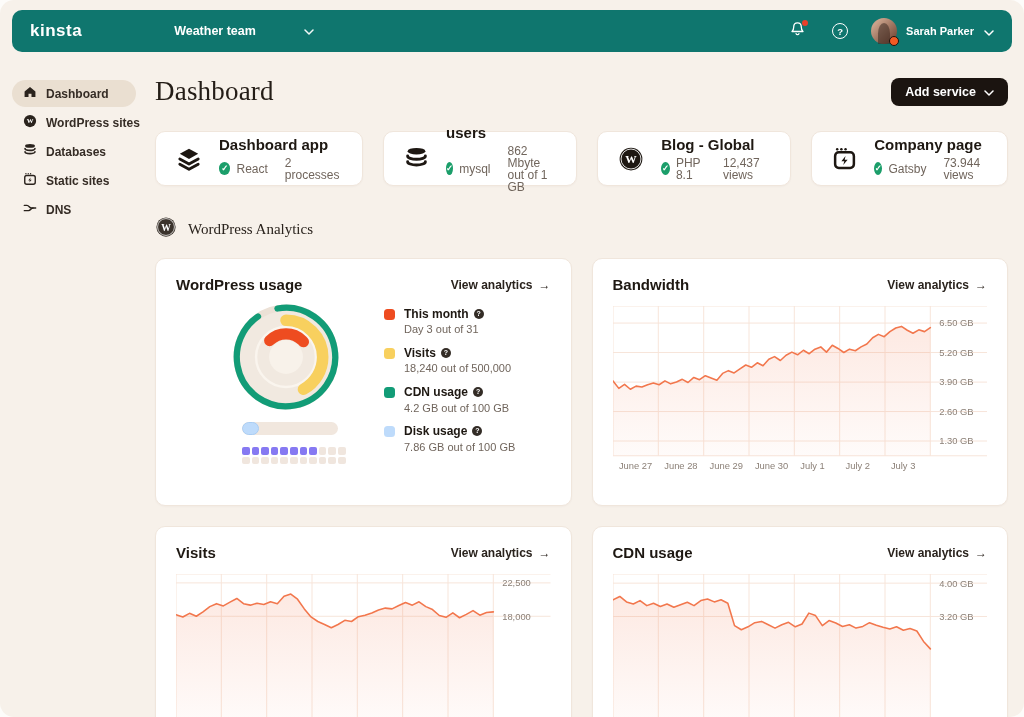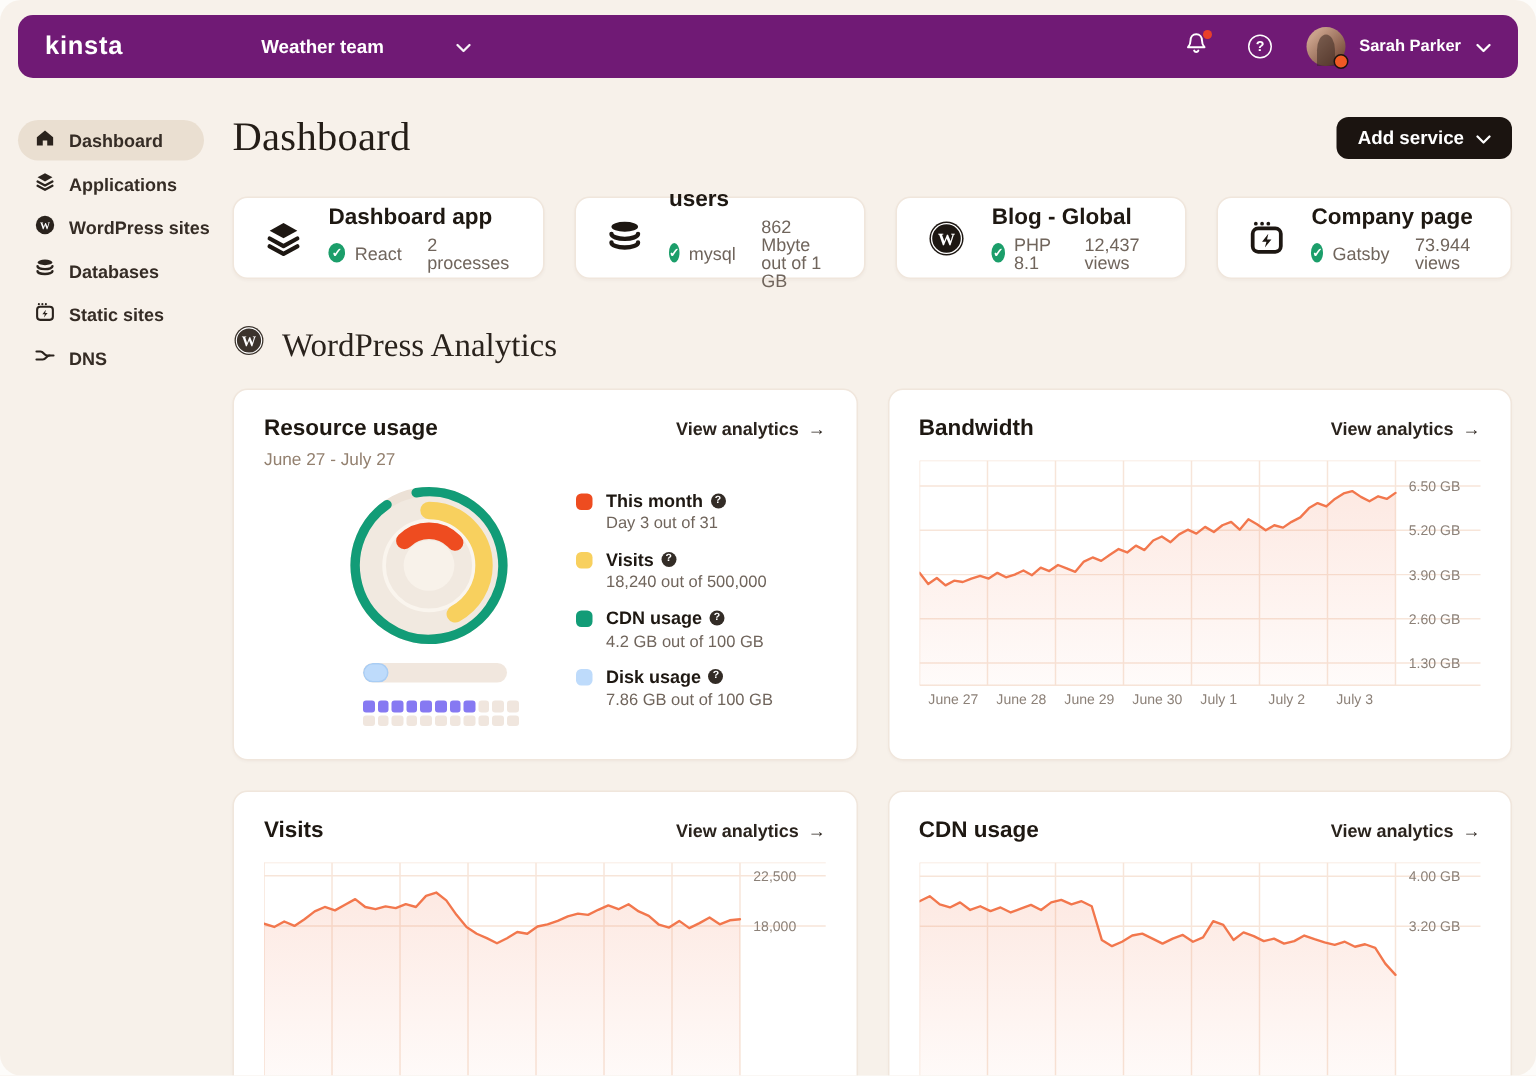--- a/index.html
+++ b/index.html
@@ -6,21 +6,21 @@
   html,body { margin:0; padding:0; }
   body {
     width:1024px; height:717px; overflow:hidden; background:#fdfcfa;
     font-family:"Liberation Sans", sans-serif; color:#241d17;
     -webkit-font-smoothing:antialiased;
   }
   .page { width:1024px; height:717px; background:#f7f1ea; border-radius:14px; overflow:hidden; position:relative; }
 
   
   .topbar {
-    margin:10px 12px 0 12px; height:42px; background:#701a75; border-radius:10px;
+    margin:10px 12px 0 12px; height:42px; background:#0f766e; border-radius:10px;
     display:flex; align-items:center; padding:0 18px; color:#fff;
   }
   .logo { font-weight:bold; font-size:17px; letter-spacing:.5px; color:#fff; cursor:pointer; }
   .team-selector { margin-left:92px; display:flex; align-items:center; font-size:12.5px; font-weight:600; cursor:pointer; }
   .team-selector .chev { margin-left:48px; opacity:.95; }
   .topbar-right { margin-left:auto; display:flex; align-items:center; }
   .icon-btn { position:relative; width:20px; height:20px; display:flex; align-items:center; justify-content:center; cursor:pointer; }
   .notif-dot { position:absolute; top:-1px; right:-1px; width:6px; height:6px; border-radius:50%; background:#e8402a; }
   .help-circle { width:16px; height:16px; border:1.4px solid #fff; border-radius:50%; font-size:9.5px; font-weight:bold; display:flex; align-items:center; justify-content:center; color:#fff; }
   .bell-btn { margin-right:23px; }
@@ -58,21 +58,21 @@
     box-shadow:0 1px 2px rgba(60,40,20,.03);
   }
   .service-icon { width:27px; display:flex; align-items:center; justify-content:center; }
   .service-name { font-size:15px; font-weight:700; color:#1e1812; line-height:1; margin-bottom:5px; }
   .service-status { display:flex; align-items:center; gap:6px; font-size:12px; color:#70655c; line-height:1; }
   .service-detail { margin-left:11px; }
   .check-dot { width:13px; height:13px; border-radius:50%; background:#1b9e6a; color:#fff; font-size:8.5px; font-weight:bold; display:flex; align-items:center; justify-content:center; }
 
   
   .analytics-header { margin-top:30px; display:flex; align-items:center; gap:11px; }
-  .analytics-title { font-family:"Liberation Serif", serif; font-weight:400; font-size:22px; margin:0; color:#2a231d; }
+  .analytics-title { font-family:"Liberation Serif", serif; font-weight:400; font-size:15px; margin:0; color:#2a231d; }
   .analytics-grid { margin-top:16px; display:grid; grid-template-columns:1fr 1fr; gap:20px; }
   .a-card {
     background:#fff; border:1px solid #f0e6dc; border-radius:10px; padding:17px 20px; height:248px;
     box-shadow:0 1px 2px rgba(60,40,20,.03);
   }
   .card-head { display:flex; align-items:center; justify-content:space-between; }
   .card-title { font-size:15px; font-weight:700; color:#1e1812; margin:0; }
   .view-link { display:flex; align-items:center; gap:6px; font-size:12px; font-weight:600; color:#2a231d; text-decoration:none; cursor:pointer; }
   .date-range { font-size:11.5px; color:#93806f; margin-top:7px; }
 
@@ -147,30 +147,20 @@
         <span>
           <svg width="14" height="14" viewBox="0 0 16 16">
               <path d="M8 2.2 L14.2 7.4 V13.8 H9.7 V9.9 H6.3 V13.8 H1.8 V7.4 Z" fill="#2a231d"></path>
             </svg>
         </span>
         <span>Dashboard</span>
       </div>
       <div class="side-item">
         <span>
           <svg width="14" height="14" viewBox="0 0 24 24">
-              <path d="M12 2.5 L20.5 7.2 12 11.9 3.5 7.2 Z" fill="#2a231d"></path>
-              <path d="M3.5 12 L12 16.7 20.5 12" stroke="#2a231d" stroke-width="2.6" fill="none" stroke-linecap="round" stroke-linejoin="round"></path>
-              <path d="M3.5 16.8 L12 21.5 20.5 16.8" stroke="#2a231d" stroke-width="2.6" fill="none" stroke-linecap="round" stroke-linejoin="round"></path>
-            </svg>
-        </span>
-        <span>Applications</span>
-      </div>
-      <div class="side-item">
-        <span>
-          <svg width="14" height="14" viewBox="0 0 24 24">
               <circle cx="12" cy="12" r="10.5" fill="#2a231d"></circle>
               <text x="12" y="16.2" text-anchor="middle" fill="#fff" font-size="11.5" font-weight="bold" font-family="Liberation Serif, serif">W</text>
             </svg>
         </span>
         <span>WordPress sites</span>
       </div>
       <div class="side-item">
         <span>
           <svg width="14" height="14" viewBox="0 0 24 24">
               <ellipse cx="12" cy="5" rx="8.5" ry="3.2" fill="#2a231d"></ellipse>
@@ -301,27 +291,26 @@
               <text x="12" y="16" text-anchor="middle" fill="#fff" font-size="10.5" font-weight="bold" font-family="Liberation Serif, serif">W</text>
             </svg>
         </span>
         <h2 class="analytics-title">WordPress Analytics</h2>
       </div>
 
       <div class="analytics-grid">
 
         <div class="a-card">
           <div class="card-head">
-            <h3 class="card-title">Resource usage</h3>
+            <h3 class="card-title">WordPress usage</h3>
             <a class="view-link">
               <span>View analytics</span>
               <span>→</span>
             </a>
           </div>
-          <div class="date-range">June 27 - July 27</div>
           <div class="resource-body">
             <div class="res-left">
               <div class="donut-wrap chart" style="margin-top:2px">
                   <svg viewBox="0 0 116 116">
                     <circle cx="58" cy="58" r="49" fill="#f1e9e0"></circle>
                     <circle cx="58" cy="58" r="51" fill="none" stroke="#ece1d6" stroke-width="6.5"></circle>
                     <circle cx="58" cy="58" r="31" fill="none" stroke="#faf5ee" stroke-width="2.5"></circle>
                     <circle cx="58" cy="58" r="17.5" fill="#f8f2ea"></circle>
                     <circle cx="58" cy="58" r="51" fill="none" stroke="#129c77" stroke-width="6.5" stroke-linecap="round" stroke-dasharray="298.0 320.4" transform="rotate(-100 58 58)"></circle>
                     <circle cx="58" cy="58" r="38" fill="none" stroke="#f8d05e" stroke-width="12" stroke-linecap="round" stroke-dasharray="100.3 238.8" transform="rotate(-90 58 58)"></circle>

